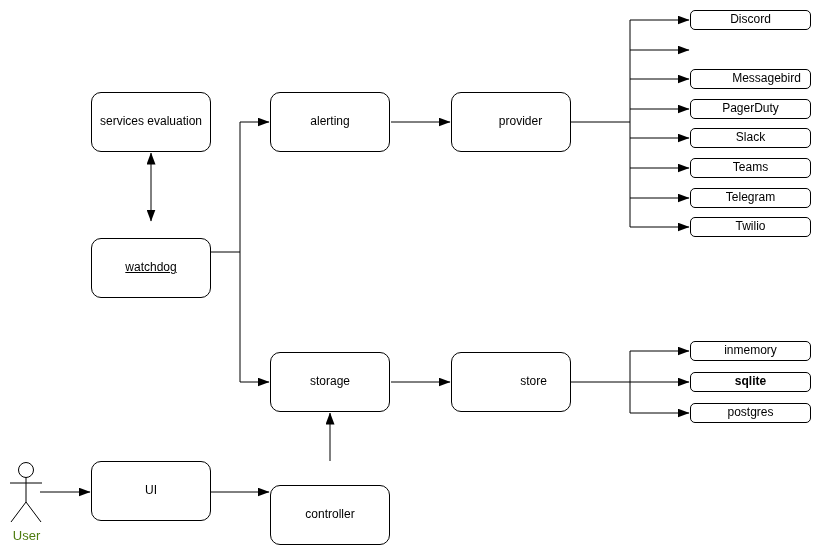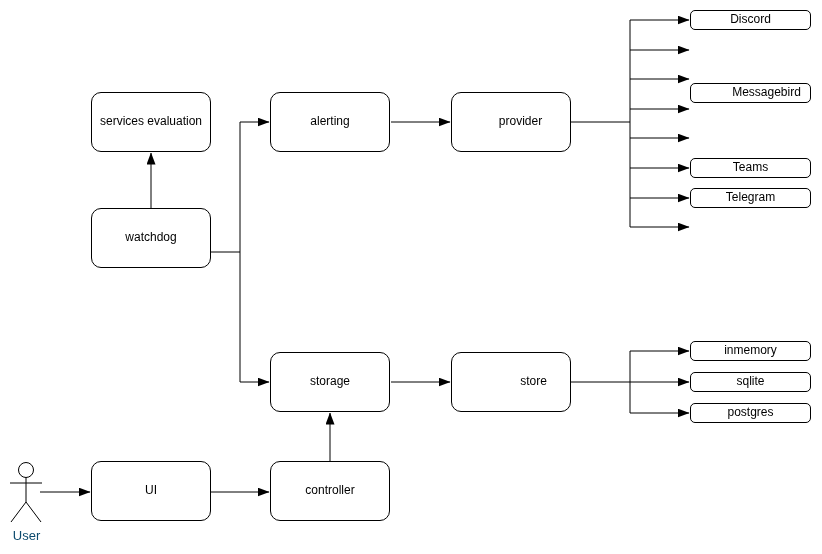--- a/index.html
+++ b/index.html
@@ -47,21 +47,21 @@
     height: 20px;
     border-radius: 5px;
   }
   .actor-label {
     position: absolute;
     left: 0px;
     top: 528px;
     width: 53px;
     text-align: center;
     font-size: 13px;
-    color: #0c4a6e;
+    color: #4d7c0f;
   }
 </style>
 </head>
 <body>
 
 <div class="canvas">
 
   <svg class="edges" viewBox="0 0 822 554" xmlns="http://www.w3.org/2000/svg">
     <defs>
       <marker id="arr" viewBox="0 0 12 9" refX="11.5" refY="4.5" markerWidth="12" markerHeight="9" orient="auto-start-reverse">
@@ -112,21 +112,21 @@
         <path d="M26 502 L11 522"></path>
         <path d="M26 502 L41 522"></path>
       </g>
     </g>
   </svg>
 
   <div class="node main" style="left:91px; top:92px;">
     <span>services evaluation</span>
   </div>
 
-  <div class="node main" style="left:91px; top:208px;">
+  <div class="node main" style="left:91px; top:238px;text-decoration:underline;">
     <span>watchdog</span>
   </div>
 
   <div class="node main" style="left:270px; top:92px;">
     <span>alerting</span>
   </div>
 
   <div class="node main" style="left:451px; top:92px;padding-left:19px;">
     <span>provider</span>
   </div>
@@ -136,41 +136,50 @@
   </div>
 
   <div class="node main" style="left:451px; top:352px;padding-left:45px;">
     <span>store</span>
   </div>
 
   <div class="node main" style="left:91px; top:461px;">
     <span>UI</span>
   </div>
 
-  <div class="node main" style="left:270px; top:461px;">
+  <div class="node main" style="left:270px; top:485px;">
     <span>controller</span>
   </div>
 
   <div class="node leaf" style="top:10px;">
     <span>Discord</span>
   </div>
-  <div class="node leaf" style="top:83px;padding-left:32px;">
+  <div class="node leaf" style="top:69px;padding-left:32px;">
     <span>Messagebird</span>
+  </div>
+  <div class="node leaf" style="top:99px;">
+    <span>PagerDuty</span>
+  </div>
+  <div class="node leaf" style="top:128px;">
+    <span>Slack</span>
   </div>
   <div class="node leaf" style="top:158px;">
     <span>Teams</span>
   </div>
   <div class="node leaf" style="top:188px;">
     <span>Telegram</span>
   </div>
+  <div class="node leaf" style="top:217px;">
+    <span>Twilio</span>
+  </div>
 
   <div class="node leaf" style="top:341px;">
     <span>inmemory</span>
   </div>
-  <div class="node leaf" style="top:372px;">
+  <div class="node leaf" style="top:372px;font-weight:bold;">
     <span>sqlite</span>
   </div>
   <div class="node leaf" style="top:403px;">
     <span>postgres</span>
   </div>
 
   <div class="actor-label">User</div>
 
 </div>
 

